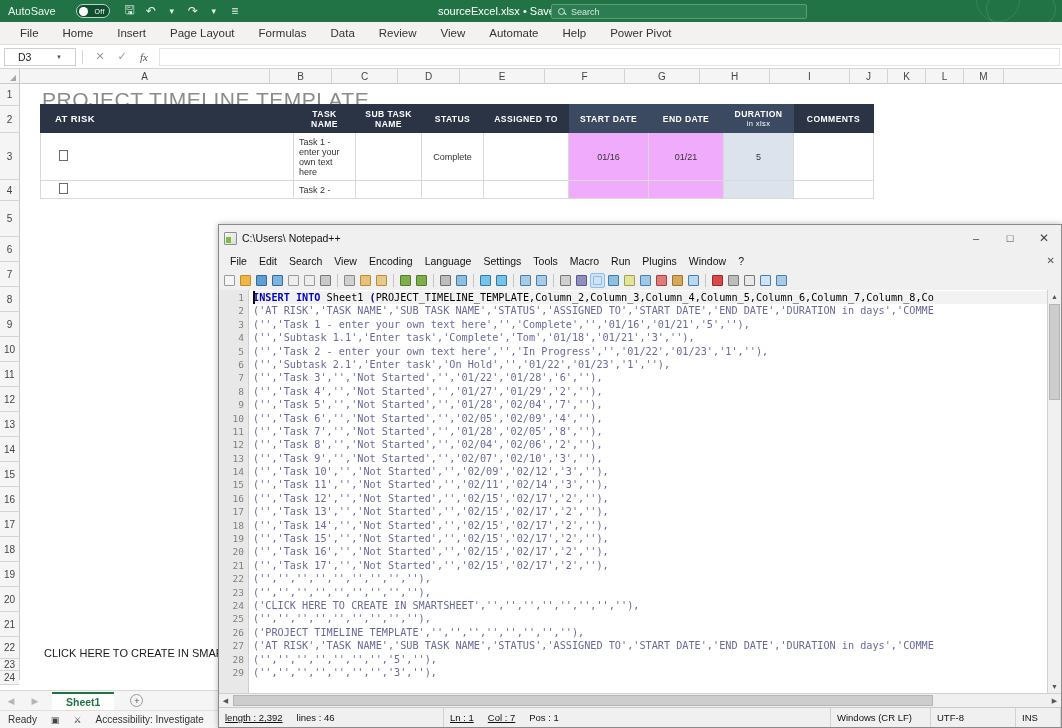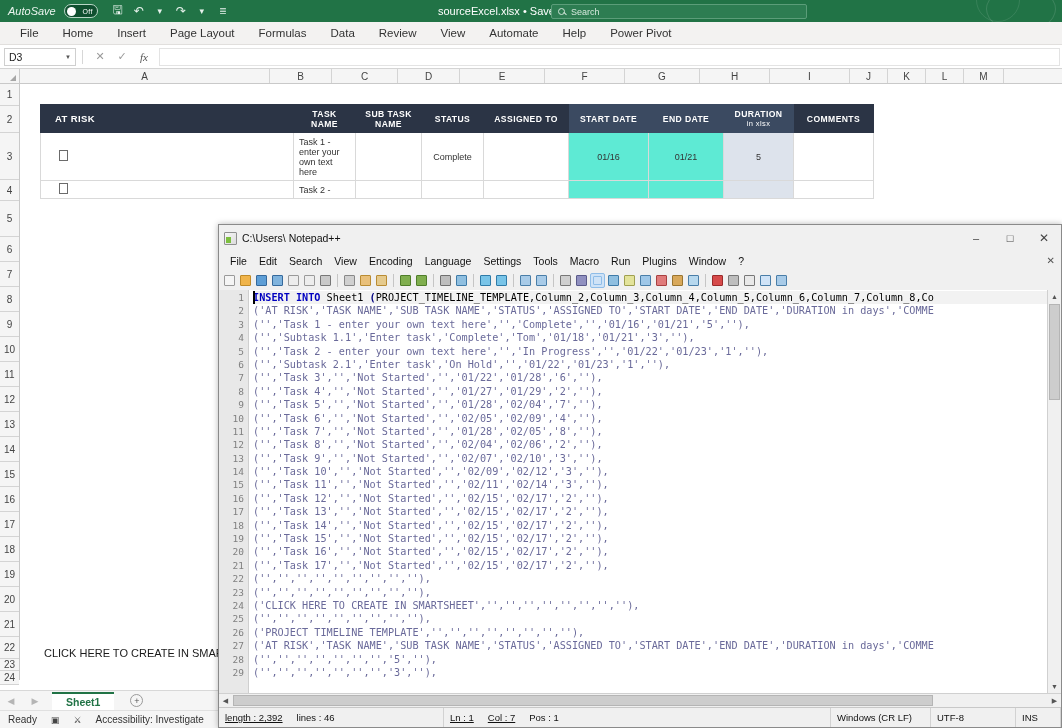--- a/index.html
+++ b/index.html
@@ -20,21 +20,21 @@
     font-size: 11px; position: relative; overflow: hidden;
   }
   .xl-titlebar .deco {
     position: absolute; right: 6px; top: -14px; width: 70px; height: 46px;
     border: 1px solid rgba(255,255,255,0.13); border-radius: 50%;
   }
   .xl-titlebar .deco2 {
     position: absolute; right: 42px; top: -22px; width: 44px; height: 44px;
     border: 1px solid rgba(255,255,255,0.10); border-radius: 50%;
   }
-  .autosave-label { font-size: 11px; margin-right: 8px; color: #eaf4ee; font-style: italic; }
+  .autosave-label { font-size: 11px; margin-right: 20px; color: #eaf4ee; }
   .toggle {
     width: 34px; height: 14px; border-radius: 8px;
     background: #0f4f2f; border: 1px solid #b9d6c6;
     display: inline-flex; align-items: center; position: relative;
     margin-right: 10px;
   }
   .toggle .knob {
     width: 9px; height: 9px; border-radius: 50%; background: #ffffff;
     position: absolute; left: 2px;
   }
@@ -73,21 +73,21 @@
   }
   .xl-ribbon .tab { padding: 0 12px; line-height: 23px; cursor: default; }
 
   .xl-formulabar {
     height: 24px; background: #ffffff; display: flex; align-items: center;
     border-bottom: 1px solid #d4d4d4; padding-left: 4px; gap: 0;
   }
   .namebox {
     width: 72px; height: 18px; border: 1px solid #cfcfcf; background:#fff;
     font-size: 10.5px; display: flex; align-items: center;
-    justify-content: space-between; padding: 0 4px; color: #222;
+    justify-content: space-between; padding: 0 13px; color: #222;
   }
   .namebox .caret { font-size: 6px; color:#555; }
   .fb-sep { width: 1px; height: 14px; background: #d7d7d7; margin: 0 6px; }
   .fb-btn {
     width: 22px; text-align: center; font-size: 11px; color: #9a9a9a;
   }
   .fb-btn.fx { font-style: italic; font-family: "Liberation Serif", serif; color:#555; }
   .fb-input {
     flex: 1; height: 18px; border: 1px solid #e3e3e3; background: #fff;
     margin-left: 4px; margin-right: 2px;
@@ -133,21 +133,21 @@
   }
   .tbl th.atrisk { text-align: left; padding-left: 14px; font-size: 9.5px; }
   .tbl th.blue { background: #3b4a61; border-color: #3b4a61; }
   .tbl th .sub { display:block; font-weight: normal; font-size: 7.5px; }
   .tbl td {
     border: 1px solid #d9d9d9; font-size: 9px; color: #333;
     text-align: center; padding: 2px 4px; background:#ffffff;
     vertical-align: middle;
   }
   .tbl td.tn { text-align: left; padding-left: 5px; }
-  .tbl td.shade { background: #5eead4; }
+  .tbl td.shade { background: #f0abfc; }
   .tbl td.dur { background: #dde3ec; }
   .cbx {
     width: 9px; height: 11px; border: 1px solid #6b6b6b; background: #fff;
     display:inline-block;
   }
 
   .smartsheet-link {
     position: absolute; left: 24px; top: 563px; font-size: 11px; color:#1a1a1a;
     white-space: nowrap;
   }
@@ -390,20 +390,21 @@
           <div class="rowhead" style="height: 25px;">18</div>
           <div class="rowhead" style="height: 25px;">19</div>
           <div class="rowhead" style="height: 25px;">20</div>
           <div class="rowhead" style="height: 25px;">21</div>
           <div class="rowhead" style="height: 22px;">22</div>
           <div class="rowhead" style="height: 12px;">23</div>
           <div class="rowhead" style="height: 14px;">24</div>
         </div>
       <div class="sheetarea">
 
+        <div class="xl-title-cell">PROJECT TIMELINE TEMPLATE</div>
 
         <table class="tbl">
           <thead>
             <tr id="tbl-head">
                 <th class="atrisk" style="width: 253px;"><span>AT RISK</span></th>
                 <th style="width: 62px;"><span>TASK NAME</span></th>
                 <th style="width: 66px;"><span>SUB TASK NAME</span></th>
                 <th style="width: 62px;"><span>STATUS</span></th>
                 <th style="width: 85px;"><span>ASSIGNED TO</span></th>
                 <th class="blue" style="width: 80px;"><span>START DATE</span></th>

